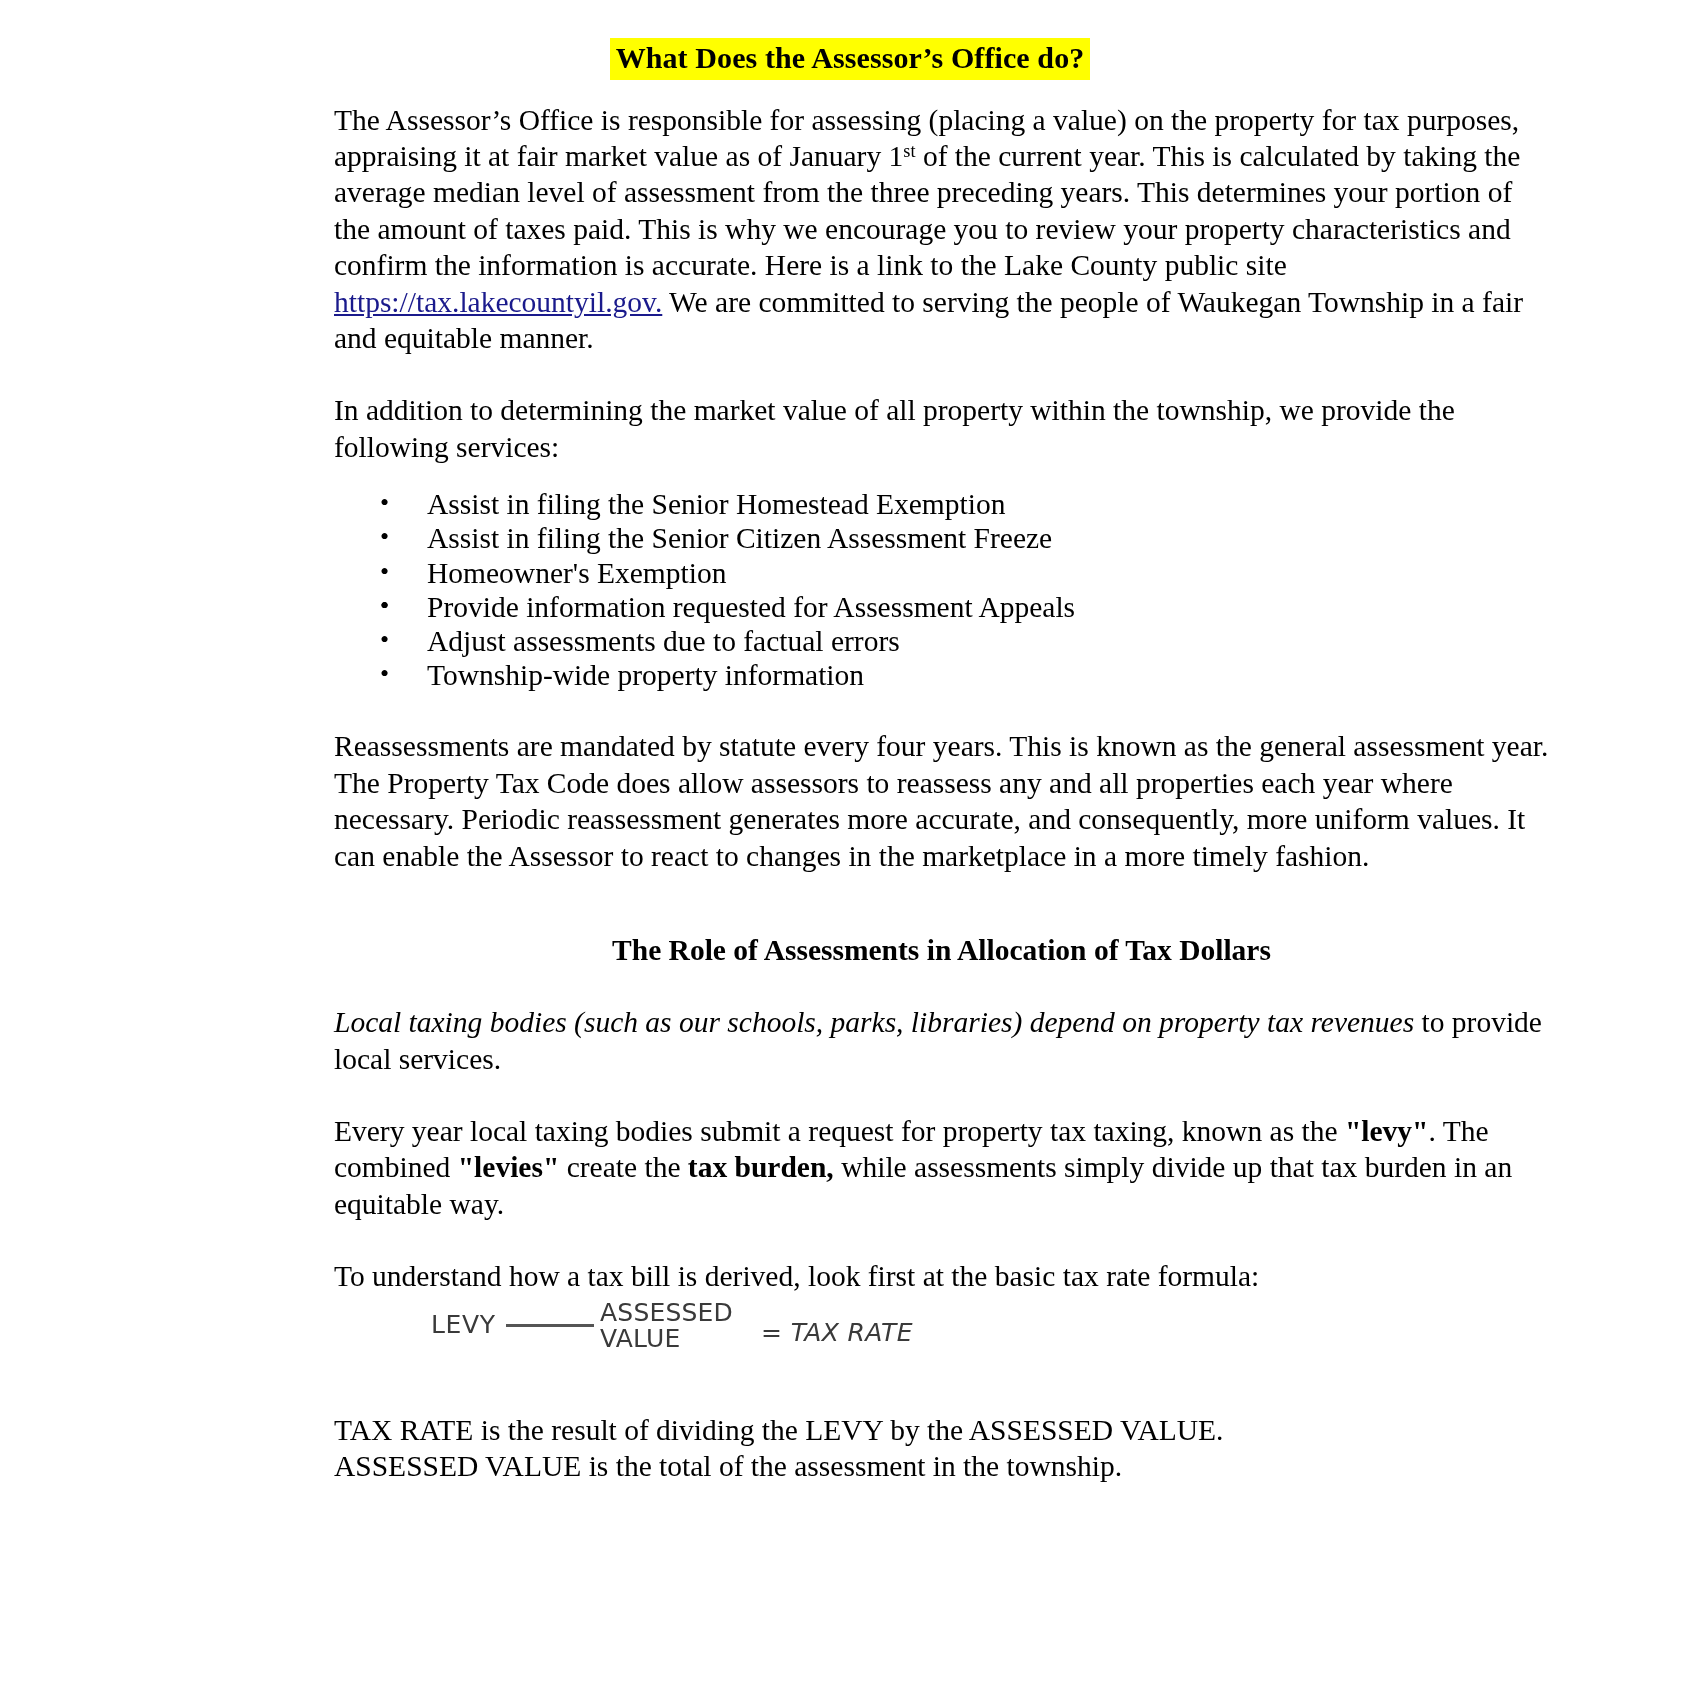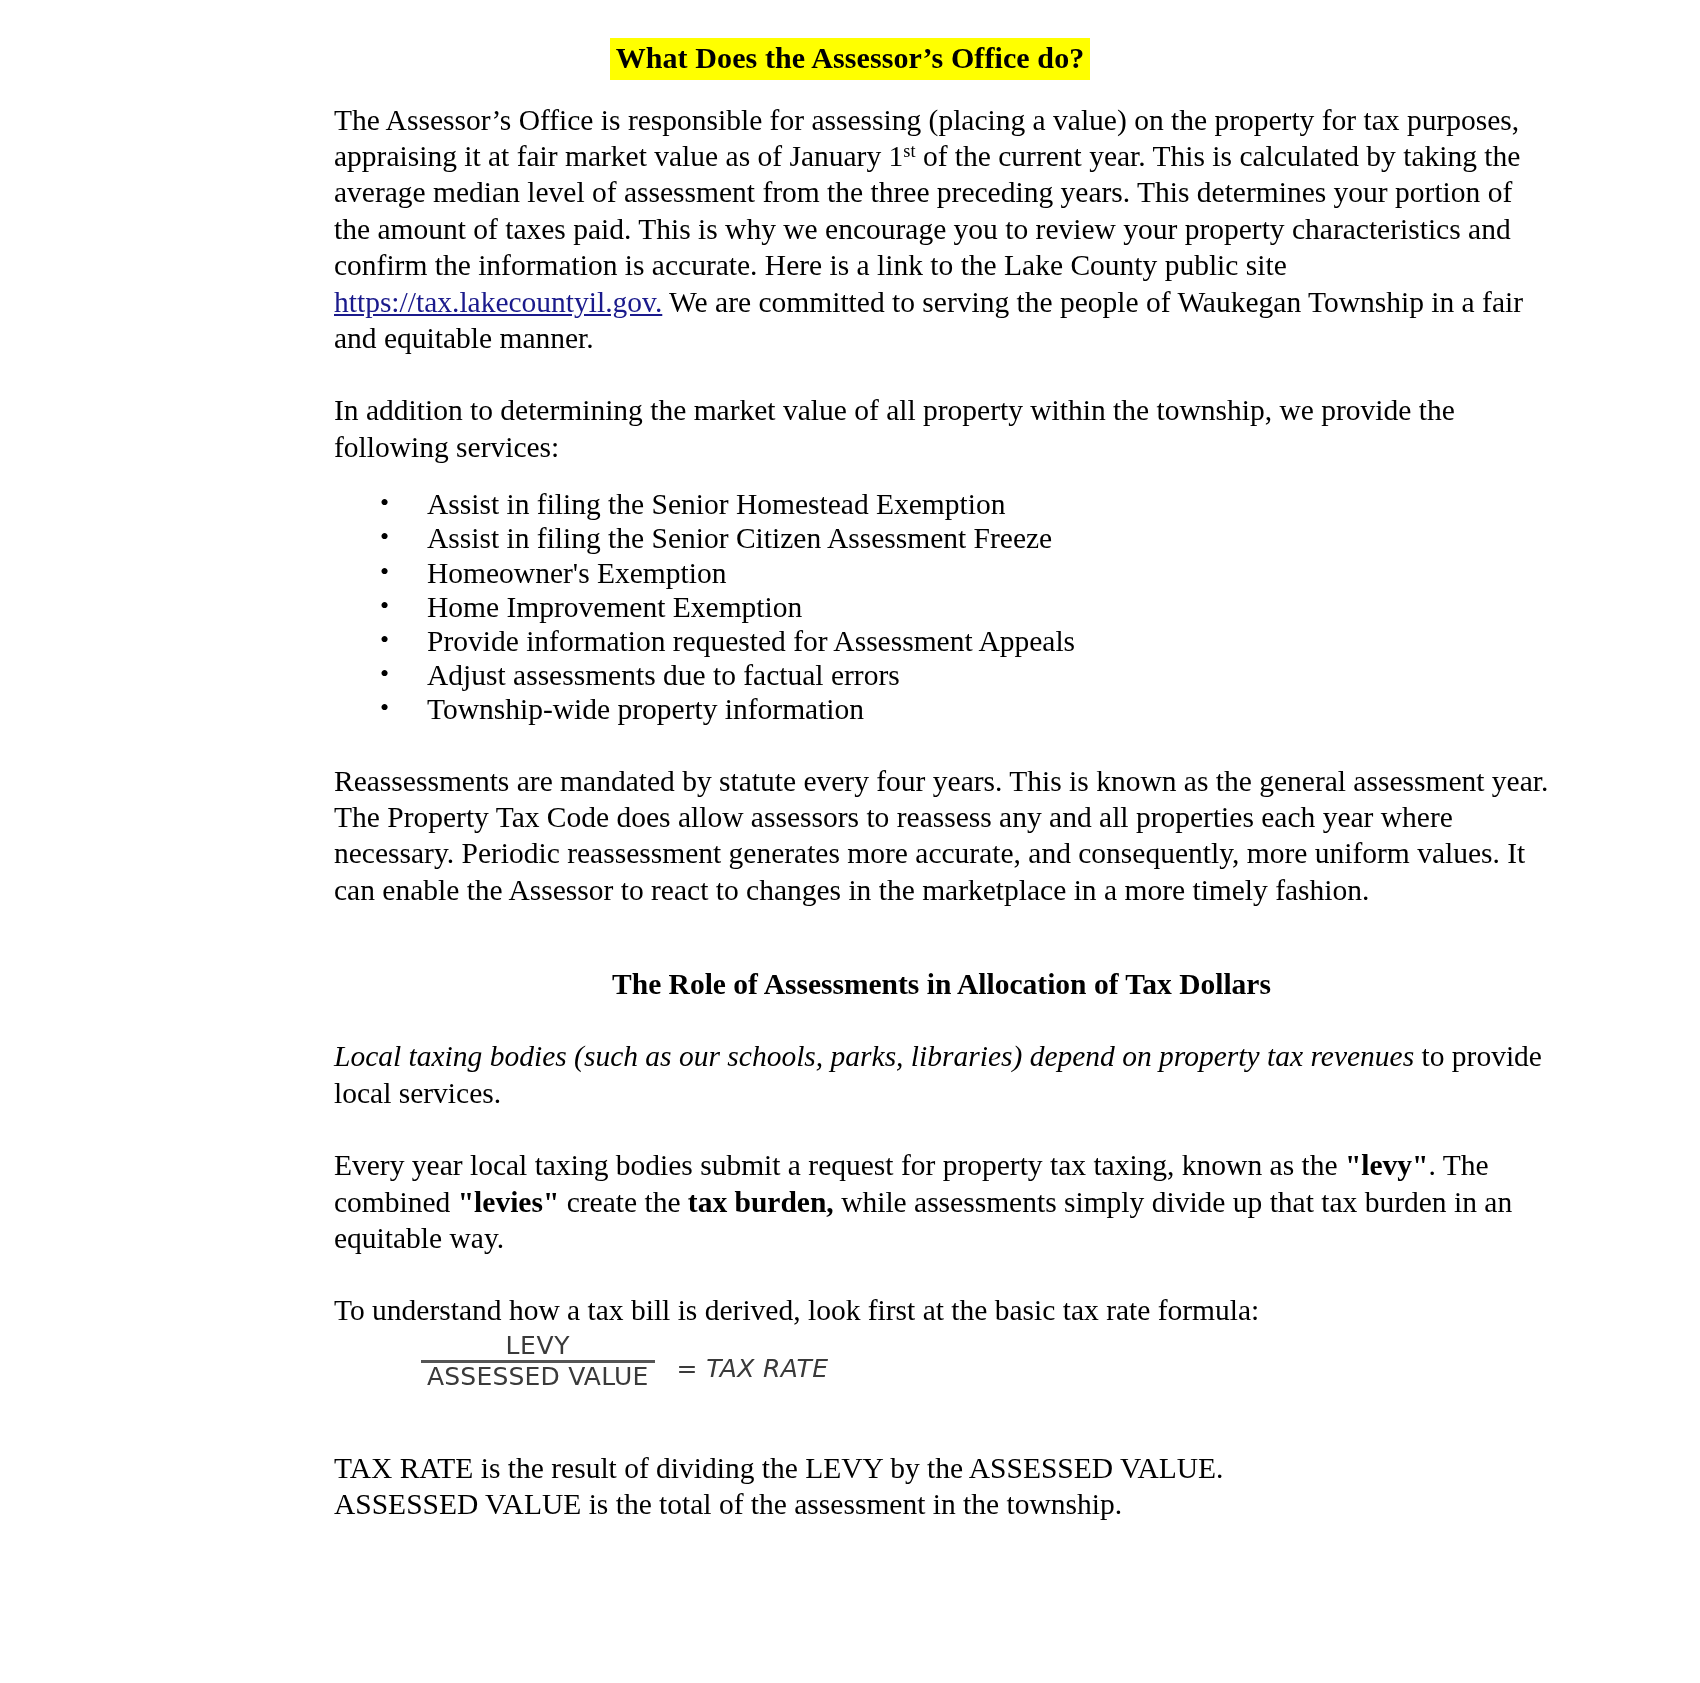--- a/index.html
+++ b/index.html
@@ -110,21 +110,21 @@
   .formula {
     display: inline-flex;
     align-items: center;
     font-family: "DejaVu Sans", "Liberation Sans", sans-serif;
     color: #3a3a3a;
     font-size: 25px;
     margin-left: 238px;
   }
   .frac {
     display: inline-flex;
-    flex-direction: column;
+    flex-direction: row;
     align-items: center;
     line-height: 1.04;
   }
   .frac .num {
     padding: 0 10px 1px 10px;
     letter-spacing: 0.6px;
   }
   .frac .bar {
     width: 100%;
     height: 3px;
@@ -161,21 +161,21 @@
     <div class="gap-m"></div>
 
     <p class="para">In addition to determining the market value of all property within the township, we provide the following services:</p>
 
     <div class="gap-s"></div>
 
     <ul class="svc">
       <li><span class="bullet">•</span><span>Assist in filing the Senior Homestead Exemption</span></li>
       <li><span class="bullet">•</span><span>Assist in filing the Senior Citizen Assessment Freeze</span></li>
       <li><span class="bullet">•</span><span>Homeowner's Exemption</span></li>
-      <li><span class="bullet">•</span><span>Home Improvement Exemption</span></li>
+      <li><span class="bullet">•</span></li>
       <li><span class="bullet">•</span><span>Provide information requested for Assessment Appeals</span></li>
       <li><span class="bullet">•</span><span>Adjust assessments due to factual errors</span></li>
       <li><span class="bullet">•</span><span>Township-wide property information</span></li>
     </ul>
 
     <div class="gap-m"></div>
 
     <p class="para">Reassessments are mandated by statute every four years. This is known as the general assessment year.  The Property Tax Code does allow assessors to reassess any and all properties each year where necessary. Periodic reassessment generates more accurate, and consequently, more uniform values. It can enable the Assessor to react to changes in the marketplace in a more timely fashion.</p>
 
     <div class="gap-l"></div>

